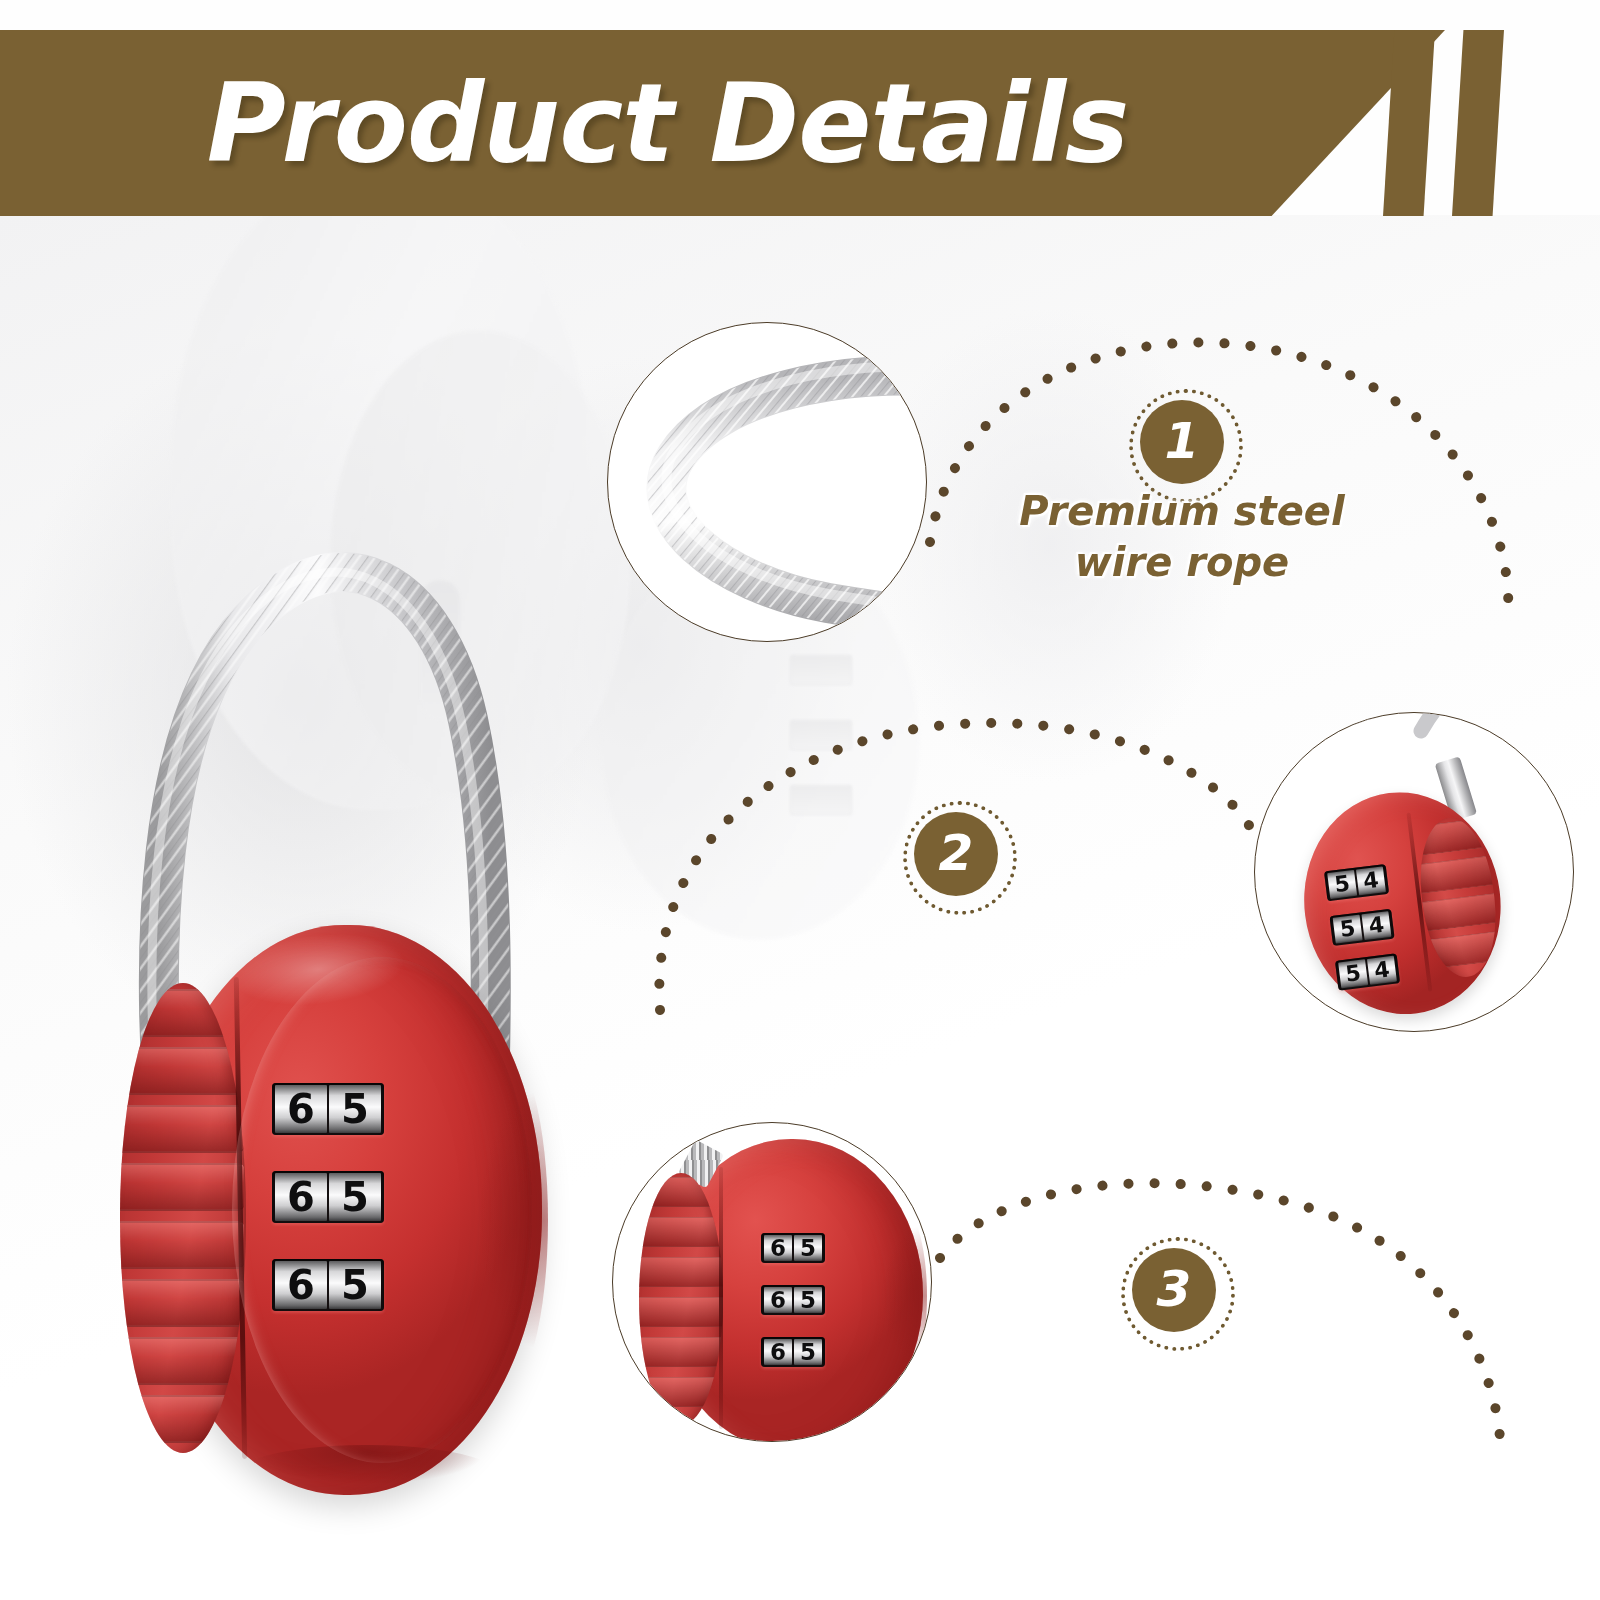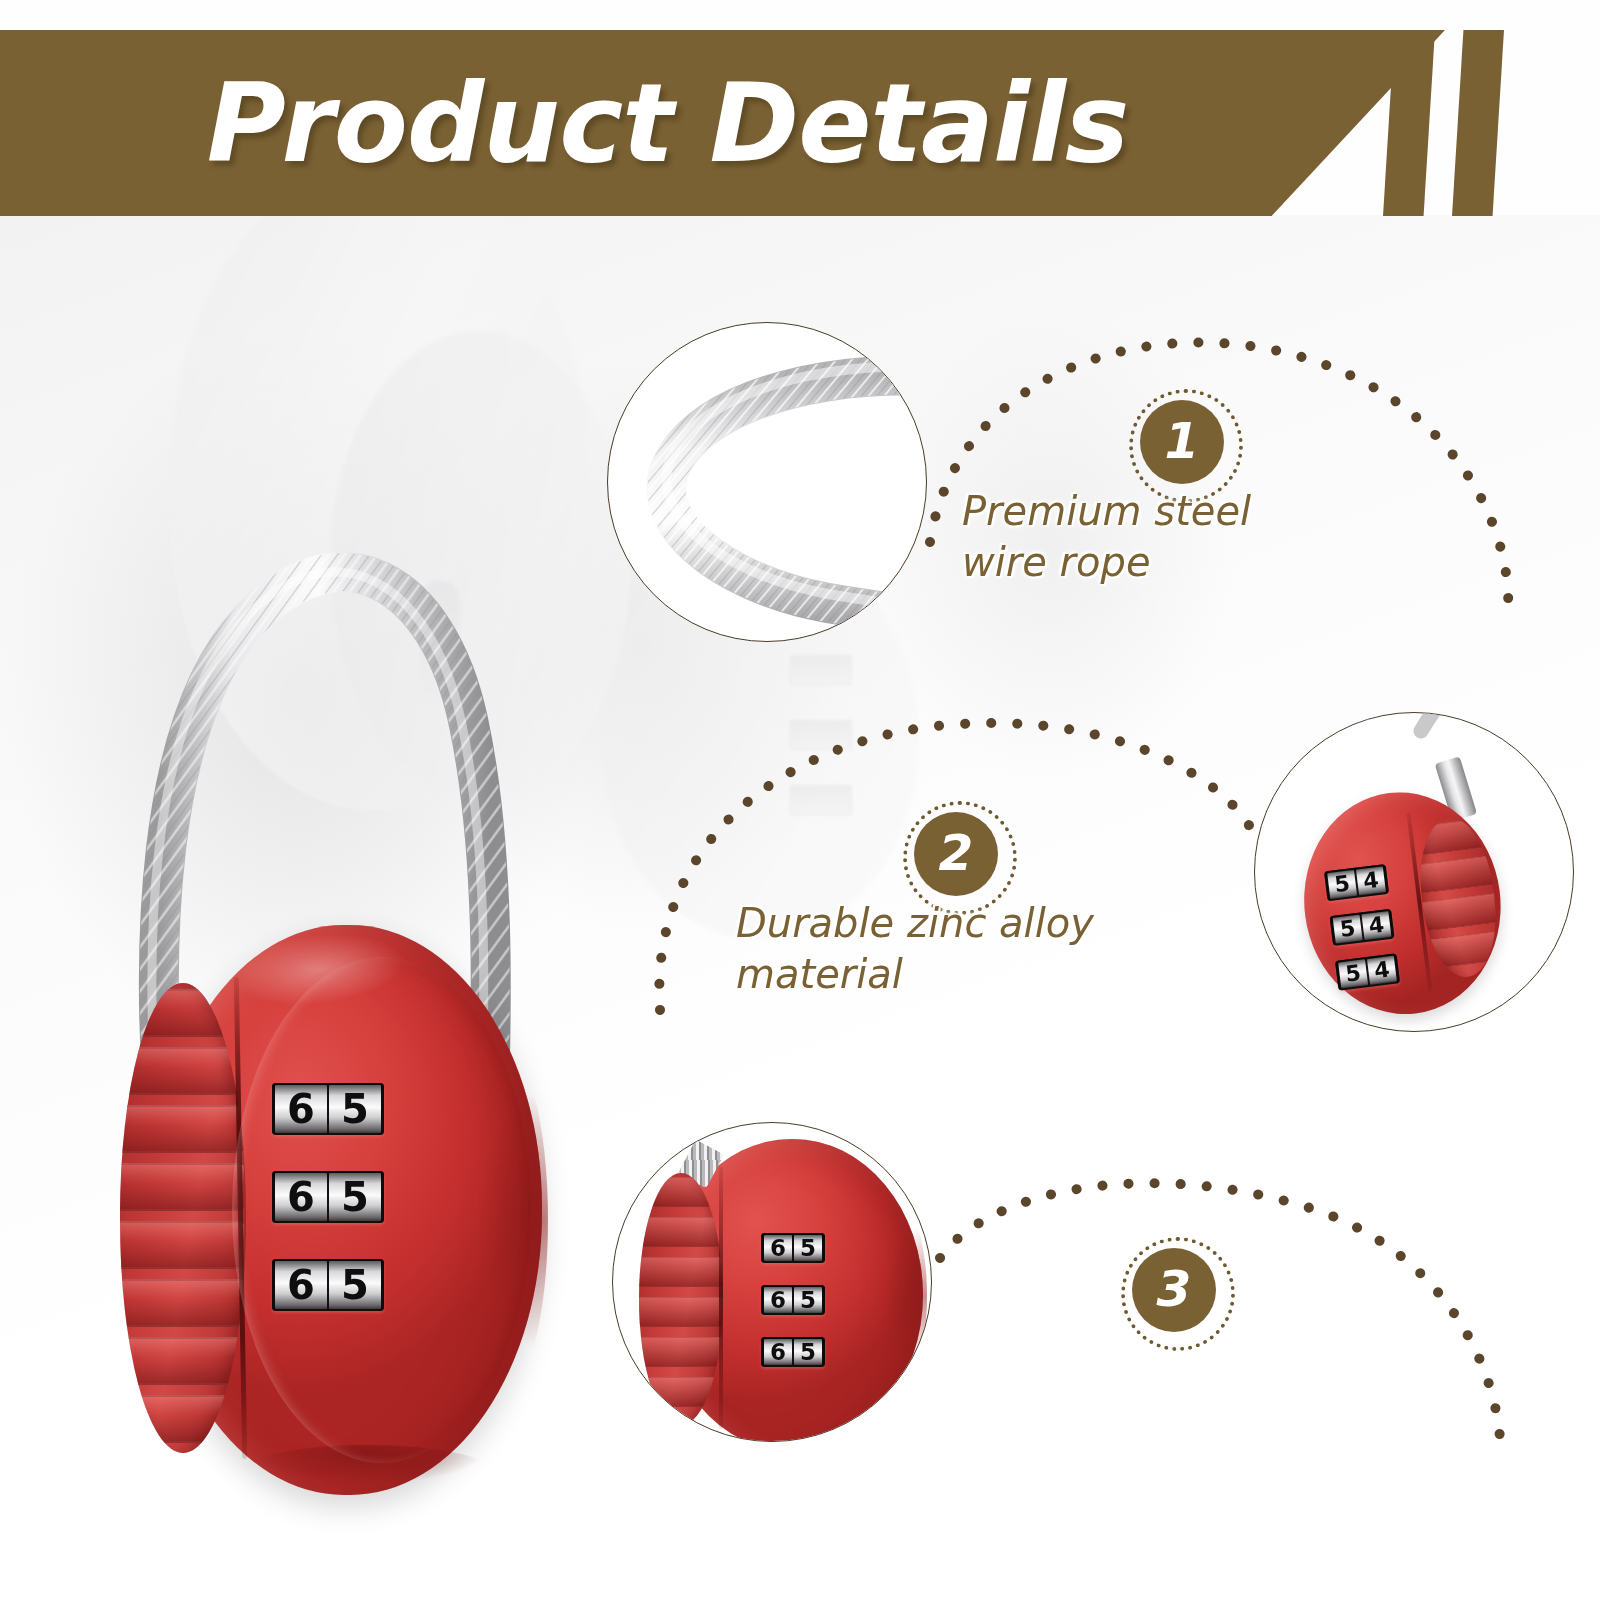--- a/index.html
+++ b/index.html
@@ -286,22 +286,23 @@
   }
   .badge-1{left:1140px;top:400px;}
   .badge-2{left:914px;top:812px;}
   .badge-3{left:1132px;top:1248px;}
 
   
   .caption{
     position:absolute;
     color:#7a6133;
     font-family:"DejaVu Sans", sans-serif;
-    font-size:40px;font-weight:400;font-style:italic;
+    font-size:40px;font-weight:700;font-style:italic;
     line-height:1.28;
+    text-align:center;
     text-shadow:
       0 0 7px #ffffff, 0 0 7px #ffffff, 0 0 5px #ffffff,
       2px 2px 0 rgba(255,255,255,.95), -2px -2px 0 rgba(255,255,255,.95);
     white-space:pre-line;
   }
   .cap-1{left:962px;top:486px;width:440px;}
   .cap-2{left:736px;top:898px;width:440px;}
   .cap-3{left:924px;top:1332px;width:500px;}
 </style>
 </head>
@@ -472,16 +473,14 @@
       </div>
     </div>
   </div>
 
   <div class="badge badge-1">1</div>
   <div class="badge badge-2">2</div>
   <div class="badge badge-3">3</div>
 
   <div class="caption cap-1">Premium steel
 wire rope</div>
-  <div class="caption cap-2">Durable zinc alloy
-material</div>
 
 </div>
 
 </body></html>

